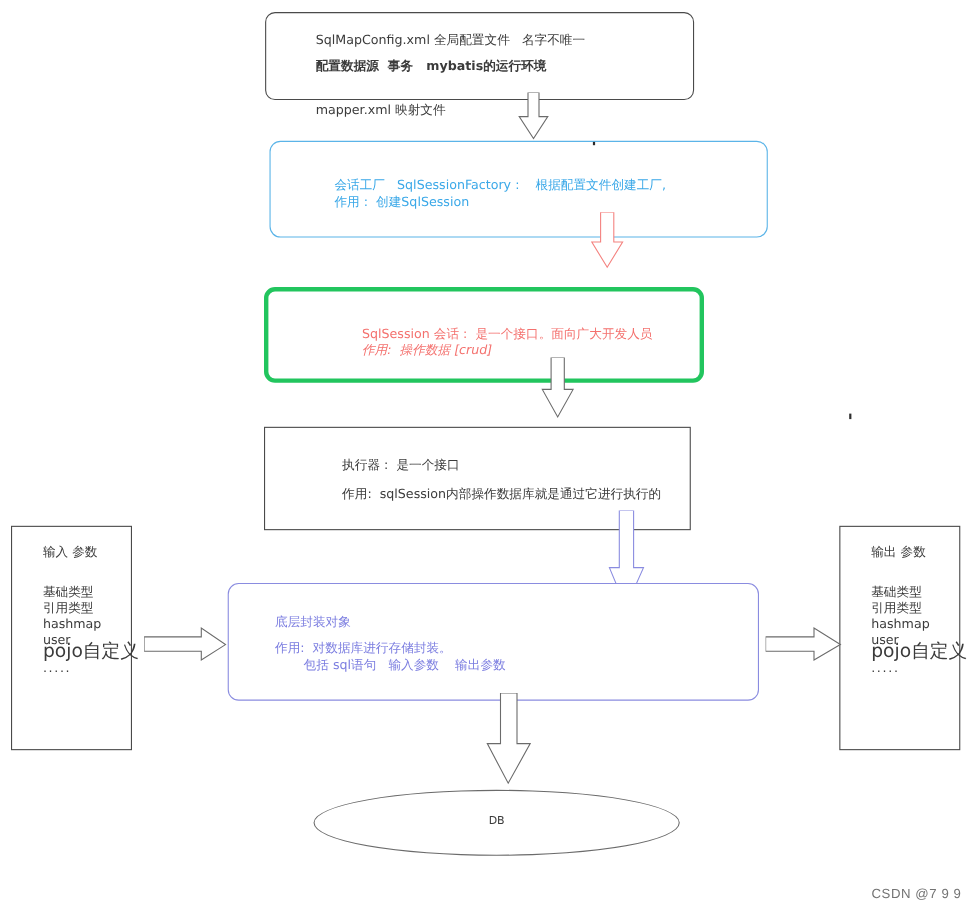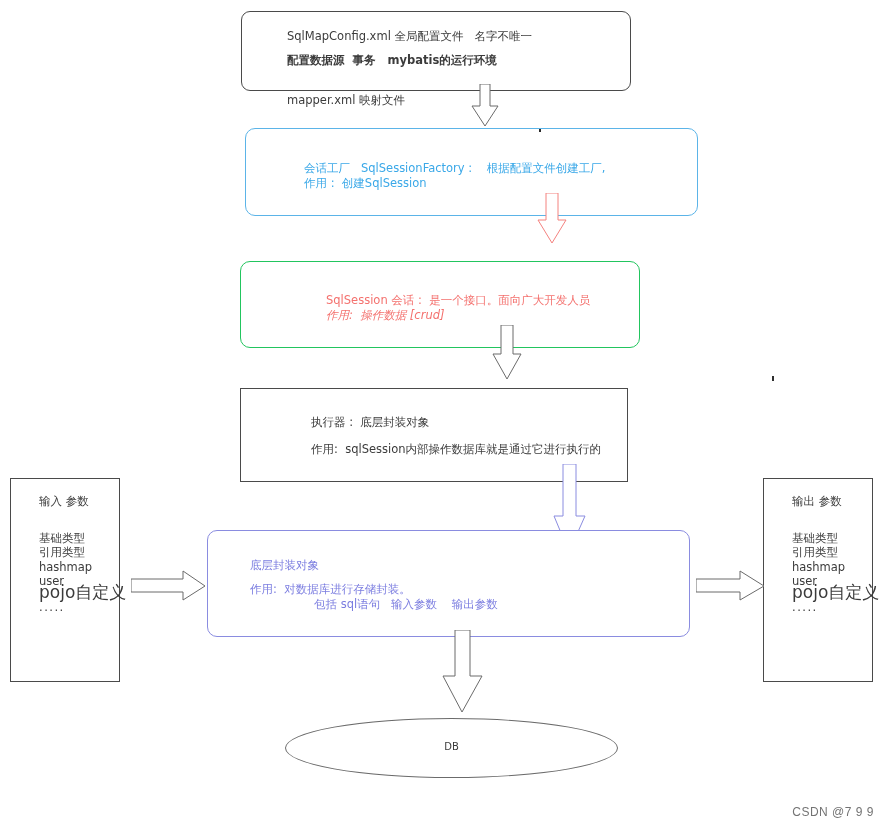--- a/index.html
+++ b/index.html
@@ -53,21 +53,21 @@
   #node-factory .l1 { top: 33px; }
   #node-factory .l2 { top: 48px; }
   #dot-factory {
     position: absolute; left: 539px; top: 129px;
     width: 2px; height: 3px; background: #2b2b2b;
   }
 
   
   #node-session {
     left: 240px; top: 261px; width: 400px; height: 87px;
-    border: 1px solid #22c55e;
+    border: 4px solid #22c55e;
     border-radius: 10px;
   }
   #node-session .line { left: 85px; font-size: 11.5px; color: #f4716e; }
   #node-session .l1 { top: 32px; }
   #node-session .l2 { top: 47px; font-style: italic; }
 
   
   #node-executor {
     left: 240px; top: 388px; width: 388px; height: 94px;
     border: 1px solid #4a4a4a;
@@ -78,21 +78,21 @@
 
   
   #node-mapped {
     left: 207px; top: 530px; width: 483px; height: 107px;
     border: 1px solid #8a8ce0;
     border-radius: 10px;
   }
   #node-mapped .line { left: 42px; font-size: 11.5px; color: #7b7de0; }
   #node-mapped .l1 { top: 28px; }
   #node-mapped .l2 { top: 52px; }
-  #node-mapped .l3 { left: 68px; top: 67px; font-size: 11.5px; color: #7b7de0; margin-left: 38px; }
+  #node-mapped .l3 { left: 68px; top: 67px; font-size: 11.5px; color: #7b7de0; }
 
   
   #node-input, #node-output {
     top: 478px; width: 110px; height: 204px;
     border: 1px solid #4a4a4a;
   }
   #node-input { left: 10px; }
   #node-output { left: 763px; }
   .side-title { left: 28px; top: 16px; font-size: 11.5px; color: #3b3b3b; }
   .side-list  { left: 28px; top: 52px; font-size: 11.5px; color: #3b3b3b; line-height: 1.25; }
@@ -155,21 +155,21 @@
   <div class="box box-rounded" id="node-session">
     <div class="txt line l1">SqlSession 会话 :  是一个接口。面向广大开发人员</div>
     <div class="txt line l2">作用:  操作数据 [crud]</div>
   </div>
 
   <svg class="arrow" id="arrow-session-executor" style="left:487px; top:325px;" width="40" height="56" viewBox="0 0 40 56">
     <polygon points="14,0 26,0 26,29 34,29 20,54 6,29 14,29" fill="#ffffff" stroke="#6b6b6b" stroke-width="1"></polygon>
   </svg>
 
   <div class="box" id="node-executor">
-    <div class="txt line l1">执行器 :  底层封装对象</div>
+    <div class="txt line l1">执行器 :  是一个接口</div>
     <div class="txt line l2">作用:  sqlSession内部操作数据库就是通过它进行执行的</div>
   </div>
 
   <svg class="arrow" id="arrow-executor-mapped" style="left:549px; top:464px;" width="42" height="90" viewBox="0 0 42 90">
     <polygon points="14,0 27,0 27,52 36,52 20,88 5,52 14,52" fill="#ffffff" stroke="#8a8ce0" stroke-width="1"></polygon>
   </svg>
 
   <div class="box box-rounded" id="node-mapped">
     <div class="txt line l1">底层封装对象</div>
     <div class="txt line l2">作用:  对数据库进行存储封装。</div>

